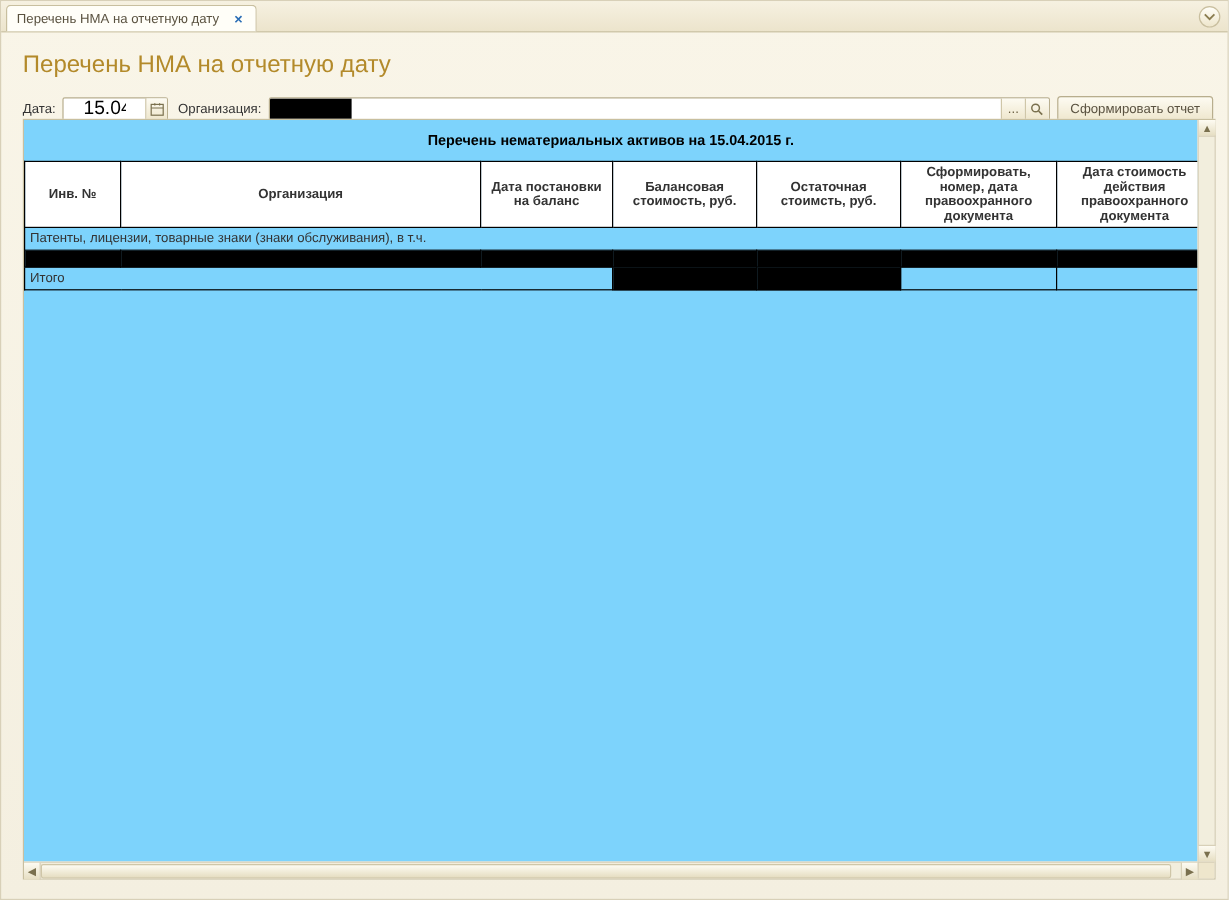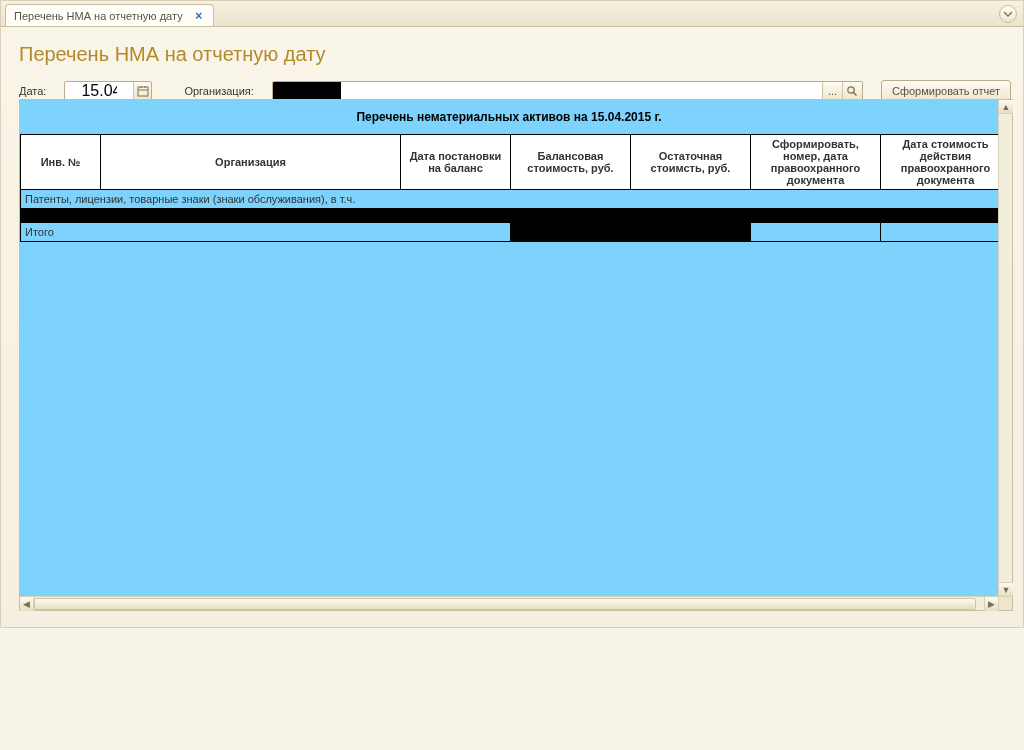--- a/index.html
+++ b/index.html
@@ -7,21 +7,21 @@
     margin: 0; padding: 0;
     width: 1024px; height: 750px;
     font-family: Arial, sans-serif;
     font-size: 11px;
     background: #f7f3e6;
     color: #333;
     overflow: hidden;
   }
   .app {
     position: relative;
-    width: 1024px; height: 628px;
+    width: 1024px; height: 750px;
     background: linear-gradient(to bottom, #f9f5e8 0%, #f4efe0 100%);
     border: 1px solid #d8d0b8;
   }
   .corner-btn {
     position: absolute;
     top: 4px; right: 6px;
     width: 18px; height: 18px;
     border: 1px solid #c9bf9f;
     border-radius: 50%;
     background: linear-gradient(#fffef8, #eee6cc);
@@ -67,21 +67,21 @@
   }
   .page-title {
     font-size:20px;
     color:#b38a2a;
     font-weight:400;
     margin: 6px 0 14px 0;
   }
   .param-row {
     display:flex;
     align-items:center;
-    gap:18px;
+    gap:6px;
     margin-bottom:10px;
     justify-content:center;
   }
   .param-label { color:#333; }
   .date-input {
     display:flex; align-items:center;
     border:1px solid #b8ae8e;
     background:#fff;
     height:20px;
     border-radius:2px;
@@ -267,21 +267,21 @@
         <div class="date-btn">
           <svg width="12" height="12" viewBox="0 0 12 12">
               <rect x="1" y="2" width="10" height="9" fill="none" stroke="#7a704e"></rect>
               <line x1="1" y1="5" x2="11" y2="5" stroke="#7a704e"></line>
               <line x1="4" y1="1" x2="4" y2="3" stroke="#7a704e"></line>
               <line x1="8" y1="1" x2="8" y2="3" stroke="#7a704e"></line>
             </svg>
         </div>
       </div>
 
-      <span class="param-label" style="margin-left:14px;">Организация:</span>
+      <span class="param-label" style="margin-left:2px;">Организация:</span>
       <div class="org-field">
         <div class="redacted"></div>
         <div class="spacer"></div>
         <div class="org-btn">...</div>
         <div class="org-btn">
           <svg width="12" height="12" viewBox="0 0 12 12">
               <circle cx="5" cy="5" r="3.2" fill="none" stroke="#7a704e" stroke-width="1.2"></circle>
               <line x1="7.5" y1="7.5" x2="10.5" y2="10.5" stroke="#7a704e" stroke-width="1.4"></line>
             </svg>
         </div>

